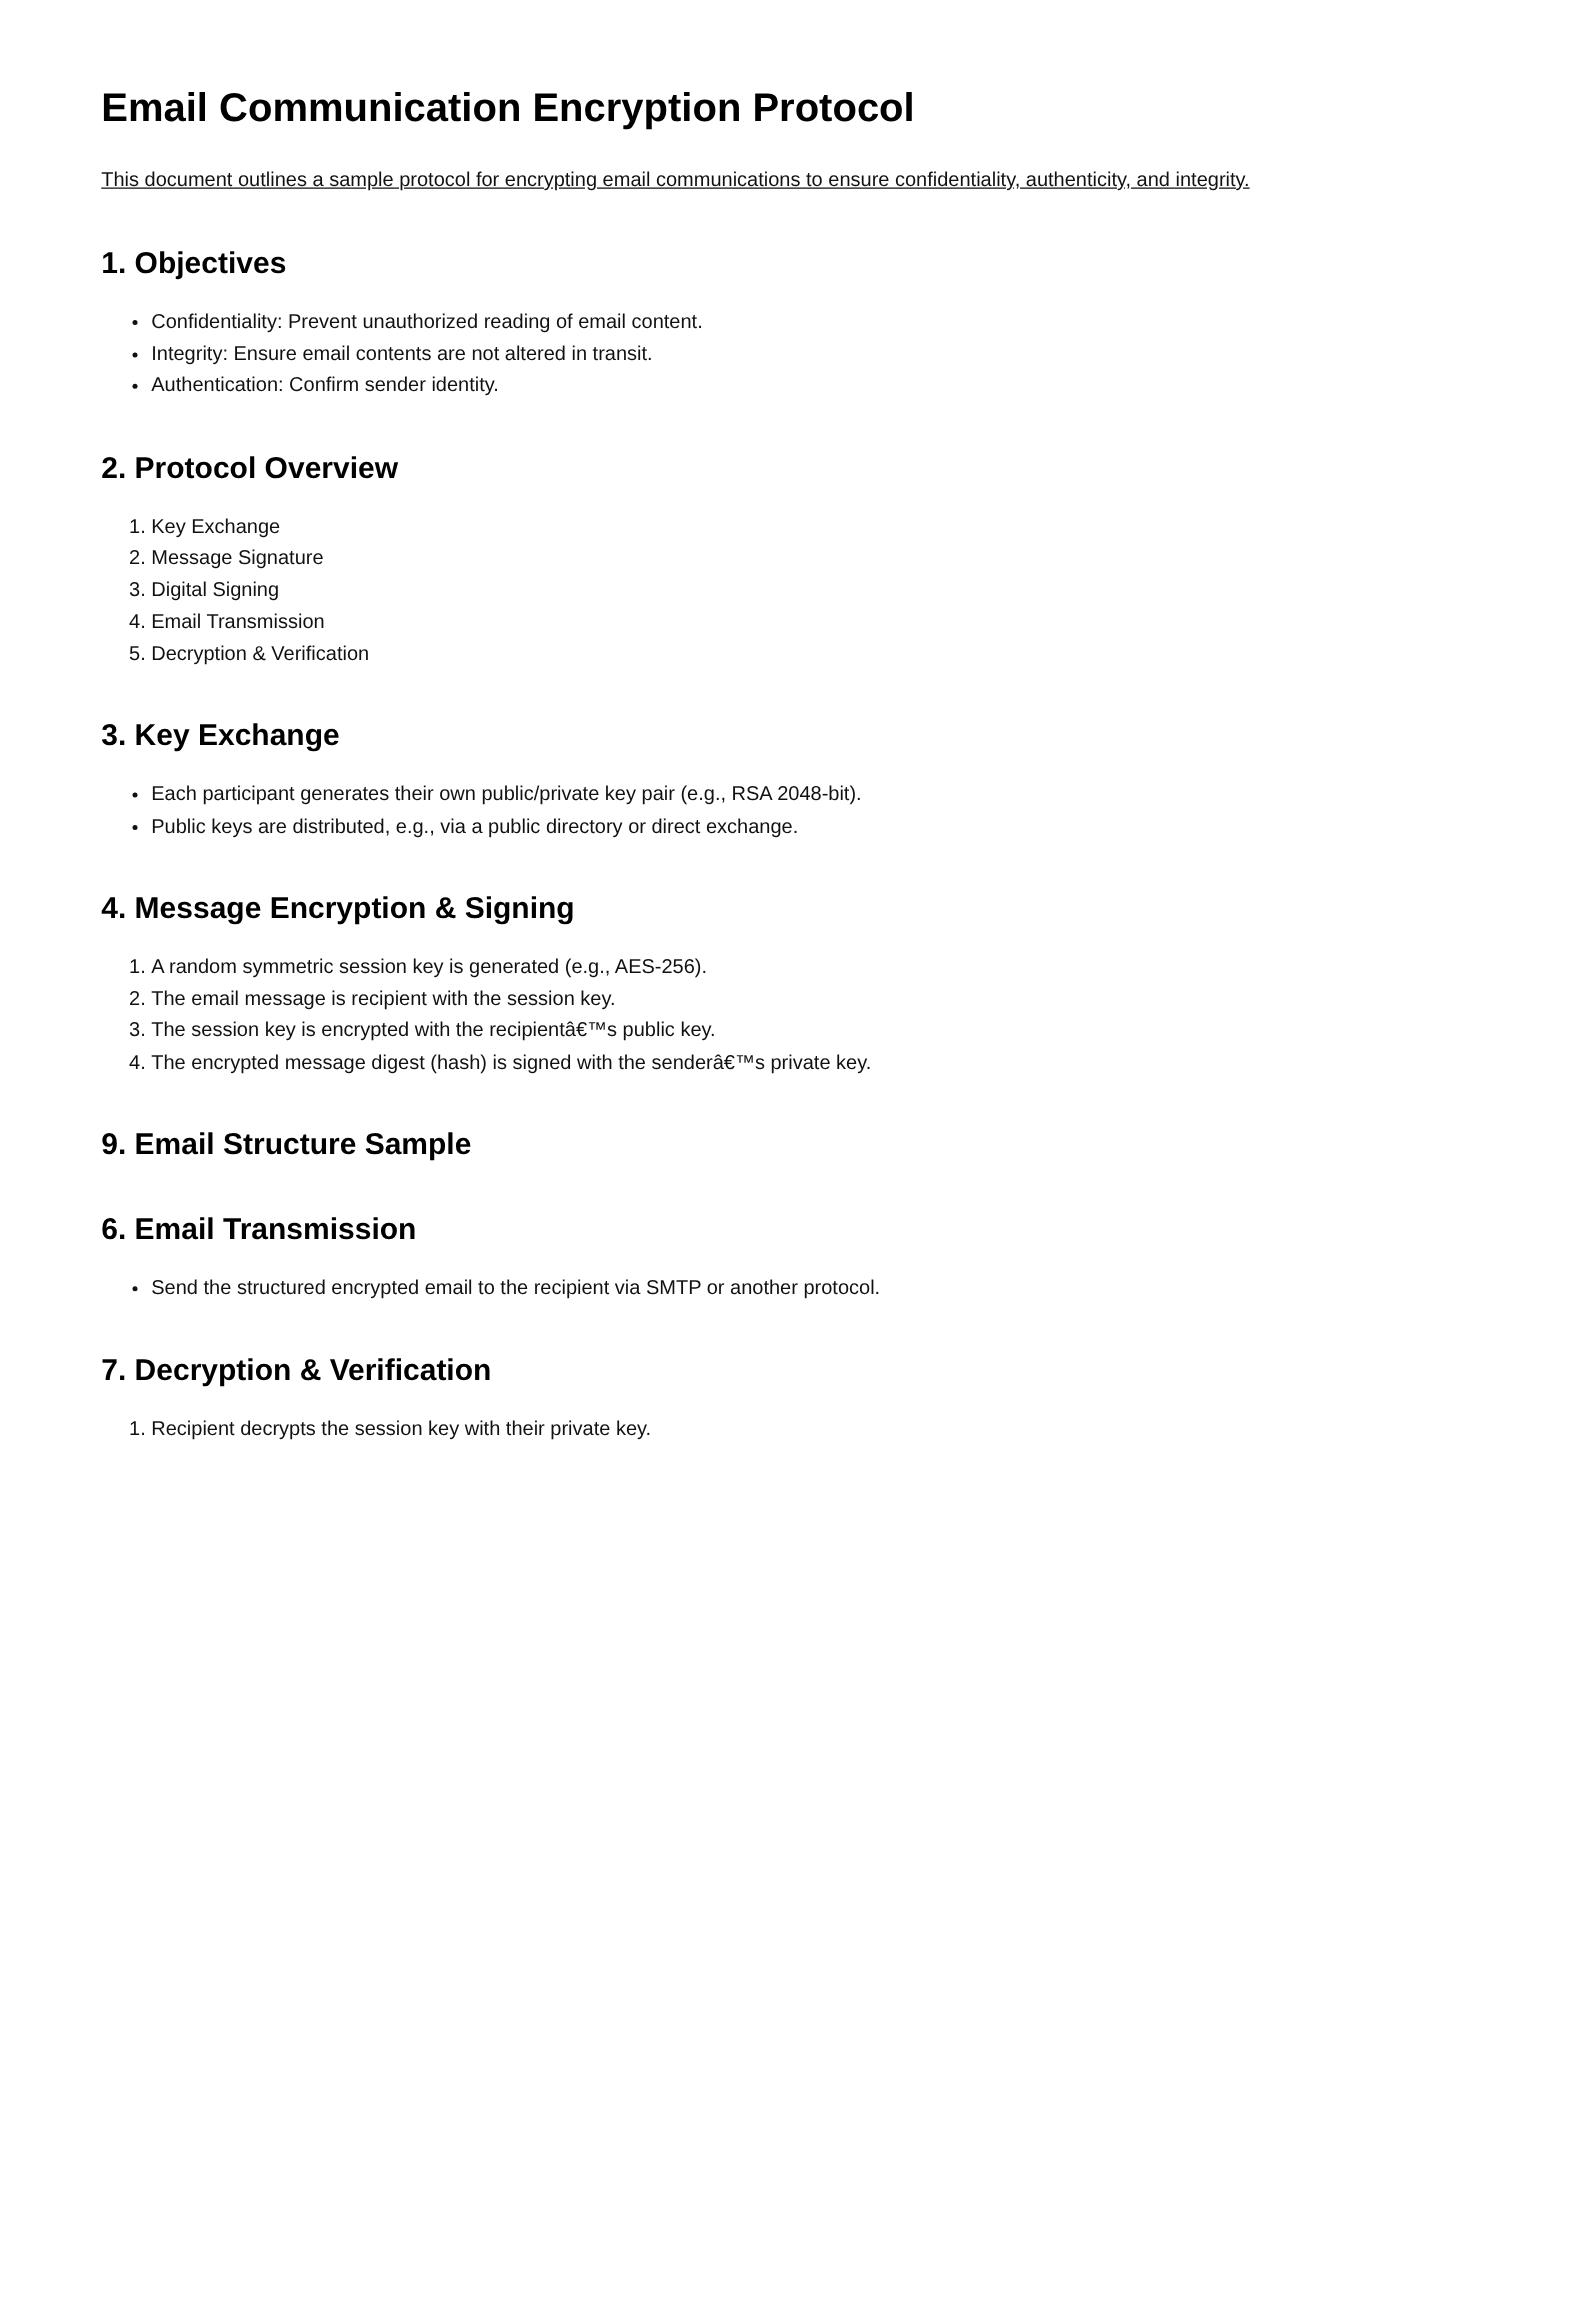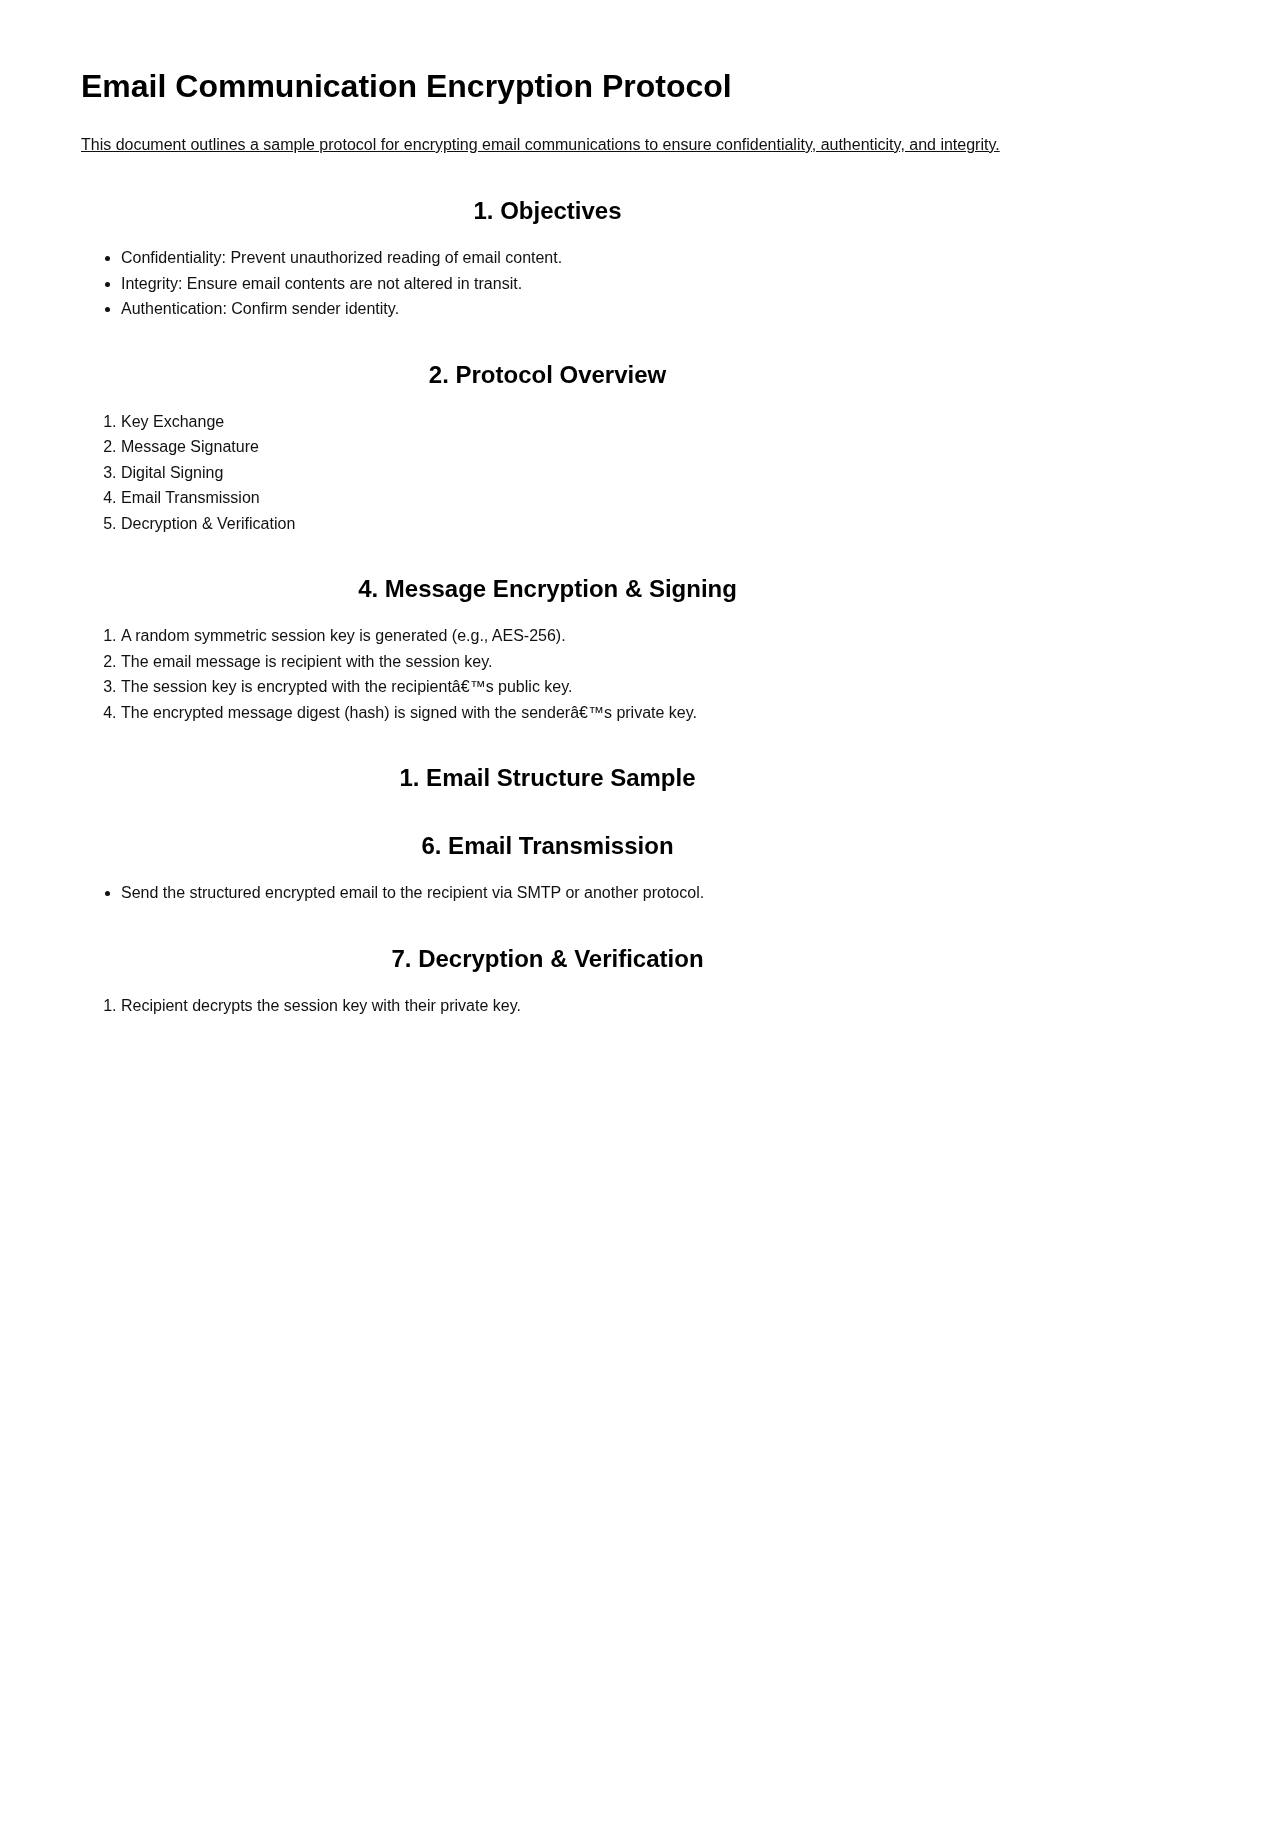--- a/index.html
+++ b/index.html
@@ -31,21 +31,20 @@
       line-height: 26px;
       margin: 26px 0 0 0;
       text-decoration: underline;
     }
     h2.section-heading {
       font-size: 24px;
       font-weight: bold;
       line-height: 30px;
       margin: 38px 0 0 0;
       color: #000000;
-      text-align: center;
     }
     ul.bullets, ol.numbered {
       margin: 19px 0 0 0;
       padding-left: 40px;
       font-size: 16px;
       line-height: 25.5px;
     }
     ul.bullets li, ol.numbered li {
       margin: 0;
       padding: 0;
@@ -89,33 +88,40 @@
     <h2 class="section-heading">2. Protocol Overview</h2>
     <ol class="numbered">
       <li>Key Exchange</li>
       <li>Message Signature</li>
       <li>Digital Signing</li>
       <li>Email Transmission</li>
       <li>Decryption &amp; Verification</li>
     </ol>
   </section>
 
+  <section>
+    <h2 class="section-heading">3. Key Exchange</h2>
+    <ul class="bullets">
+      <li>Each participant generates their own public/private key pair (e.g., RSA 2048-bit).</li>
+      <li>Public keys are distributed, e.g., via a public directory or direct exchange.</li>
+    </ul>
+  </section>
 
   <section>
     <h2 class="section-heading">4. Message Encryption &amp; Signing</h2>
     <ol class="numbered">
       <li>A random symmetric session key is generated (e.g., AES-256).</li>
       <li>The email message is recipient with the session key.</li>
       <li>The session key is encrypted with the recipientâ€™s public key.</li>
       <li>The encrypted message digest (hash) is signed with the senderâ€™s private key.</li>
     </ol>
   </section>
 
   <section>
-    <h2 class="section-heading">1. Email Structure Sample</h2>
+    <h2 class="section-heading">9. Email Structure Sample</h2>
   </section>
 
   <section>
     <h2 class="section-heading">6. Email Transmission</h2>
     <ul class="bullets">
       <li>Send the structured encrypted email to the recipient via SMTP or another protocol.</li>
     </ul>
   </section>
 
   <section>

